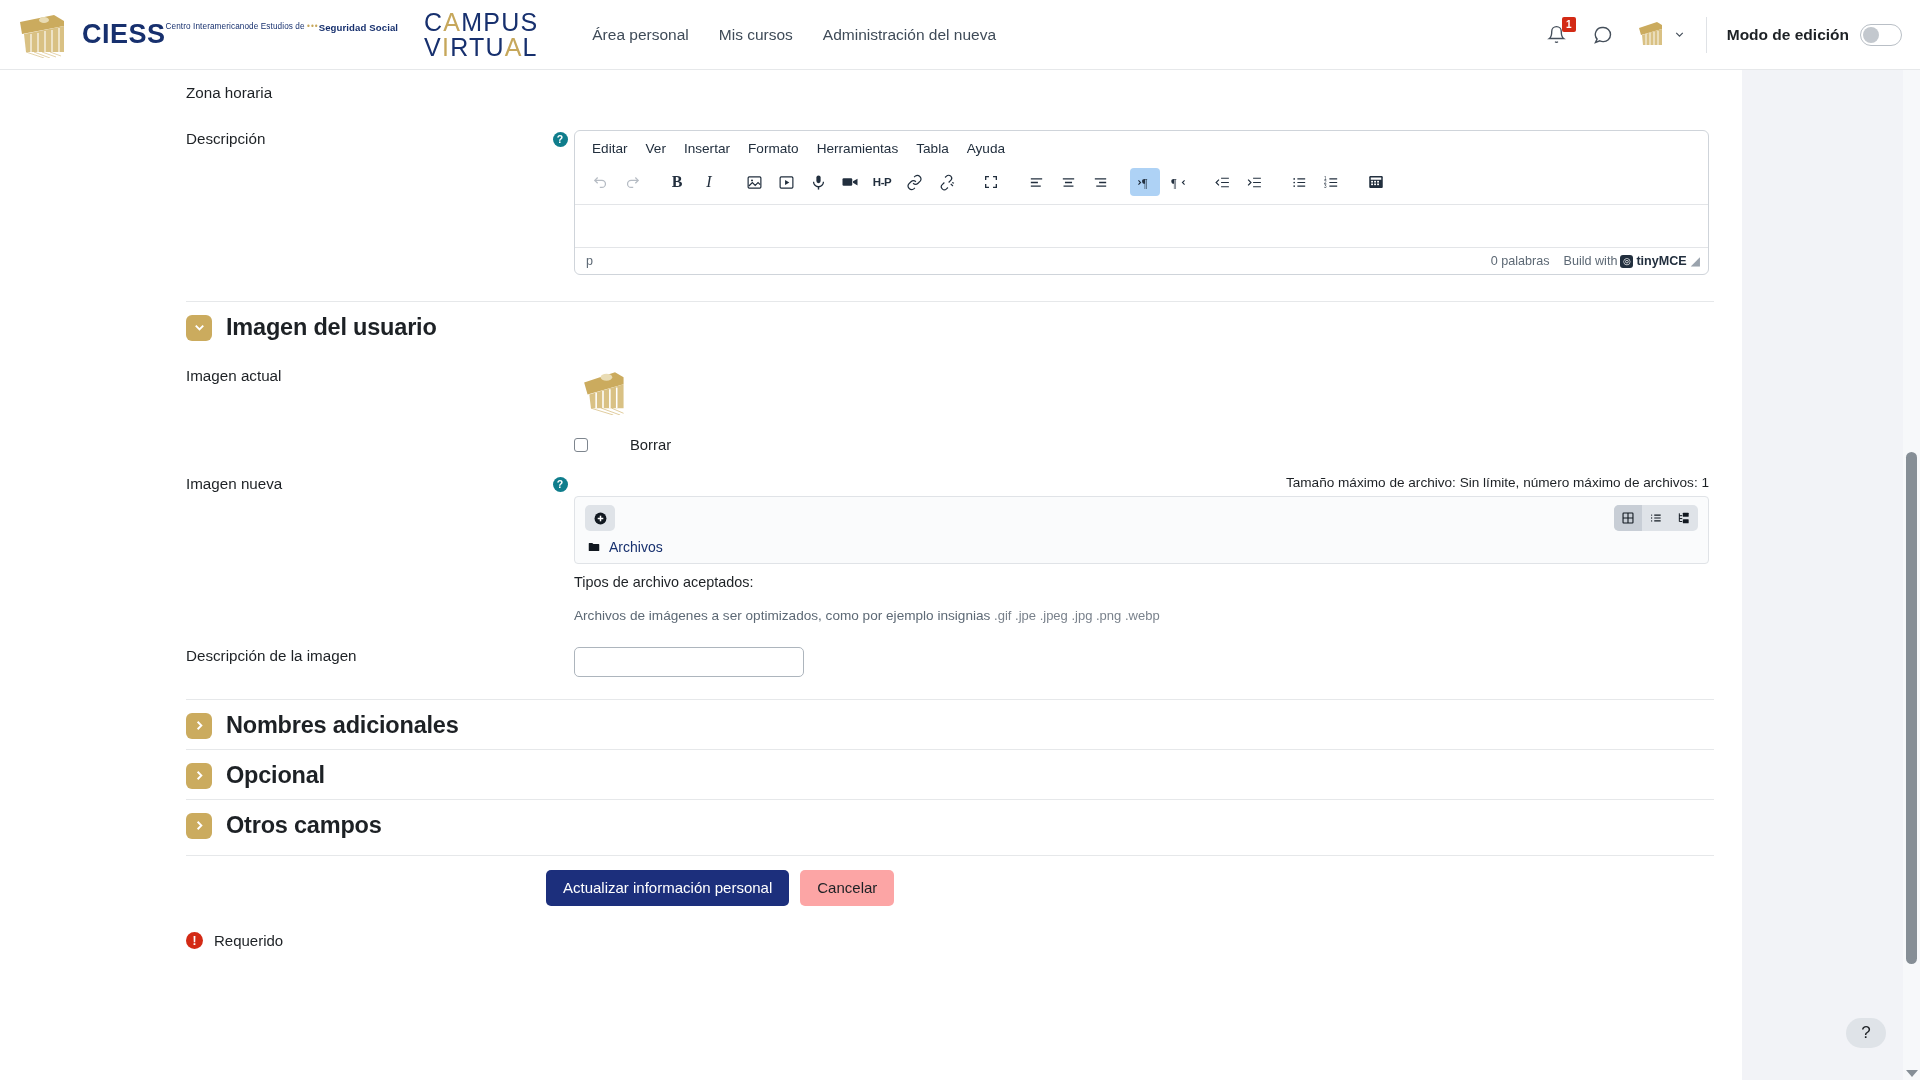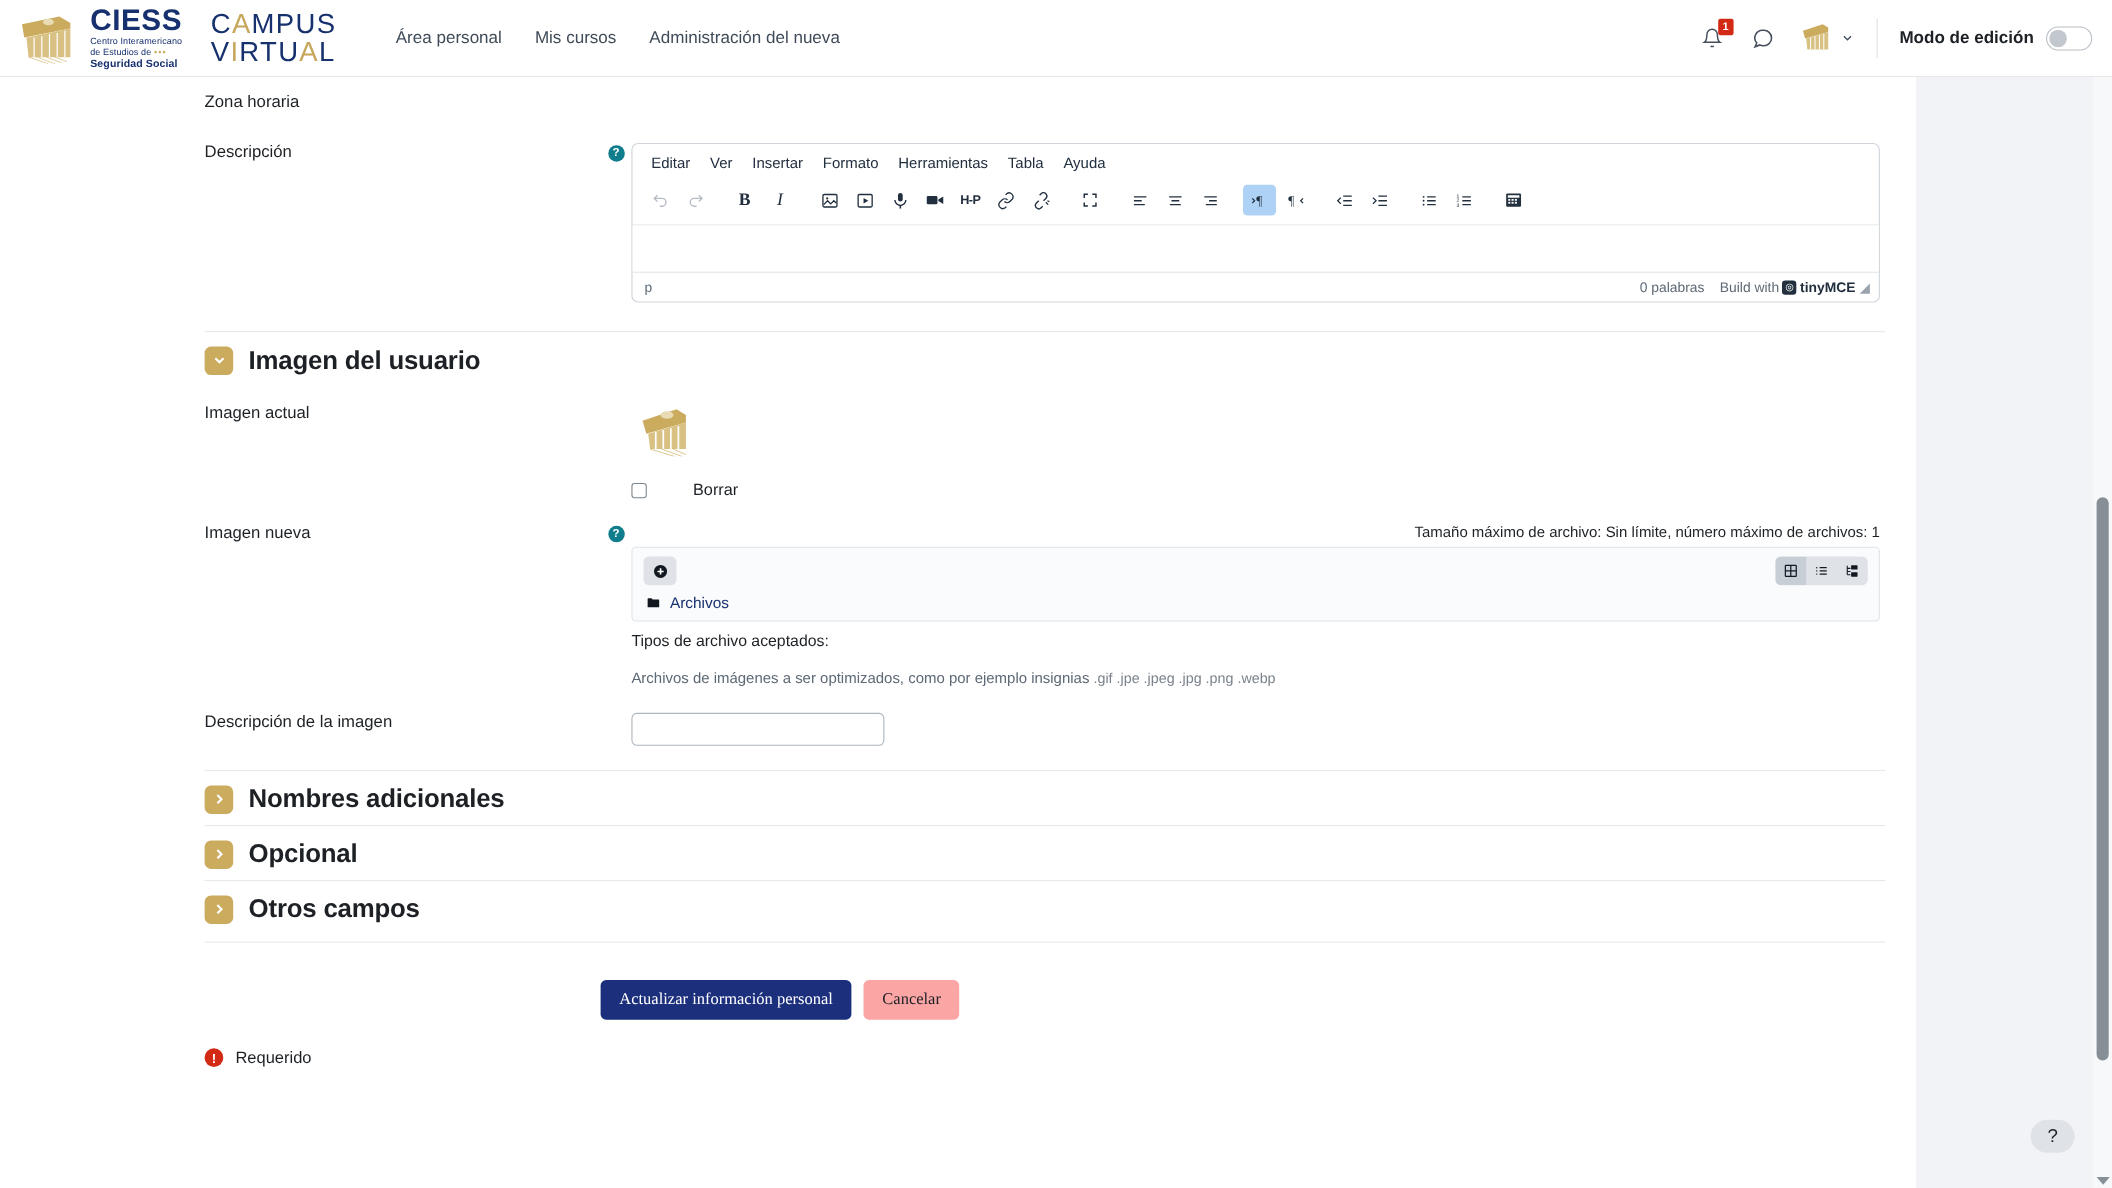--- a/index.html
+++ b/index.html
@@ -21,21 +21,21 @@
     position: absolute; top: 0; left: 0;
     width: 1920px; height: 70px;
     background: #ffffff;
     border-bottom: 1px solid #e6e8ea;
     display: flex; align-items: center;
     z-index: 40;
   }
   .brand { display: flex; align-items: center; padding-left: 14px; gap: 10px; }
   .brand-mark { width: 58px; height: 46px; flex: none; }
   .ciess-lock {
-    display: flex; flex-direction: column; justify-content: flex-end;
+    display: flex; flex-direction: row; justify-content: flex-end;
     line-height: 1;
   }
   .ciess-word {
     font-size: 27px; font-weight: bold; letter-spacing: .5px;
     color: #17306e;
   }
   .ciess-sub1, .ciess-sub2 {
     font-size: 8.2px; color: #17306e; letter-spacing: .1px; margin-top: 2px;
   }
   .ciess-sub2 { font-weight: bold; font-size: 9.6px; margin-top: 2px; }
@@ -242,23 +242,23 @@
   .checkrow { display: flex; align-items: center; gap: 9px; }
   .chk {
     width: 14px; height: 14px; border: 1px solid #7d858e;
     border-radius: 3px; background: #fff; cursor: pointer;
   }
   .chk-lbl { font-size: 14.8px; color: #1d2125; cursor: pointer; }
 
   
   .btn-row { display: flex; gap: 11px; padding: 14px 0 0 360px; }
   .btn {
-    font-family: Liberation Serif, serif;
+    font-family: Liberation Sans, sans-serif;
     font-size: 15px; border: none; border-radius: 5px;
-    padding: 9px 17px; cursor: pointer; line-height: 1.2; margin-top: 20px;
+    padding: 9px 17px; cursor: pointer; line-height: 1.2;
   }
   .btn-primary { background: #1c2f7c; color: #ffffff; }
   .btn-secondary { background: #fca5a5; color: #1d2125; }
 
   .req-row { display: flex; align-items: center; gap: 11px; padding-top: 26px; }
   .req-icon {
     width: 17px; height: 17px; border-radius: 50%;
     background: #d32a15; color: #fff; font-size: 12px; font-weight: bold;
     display: flex; align-items: center; justify-content: center;
   }

